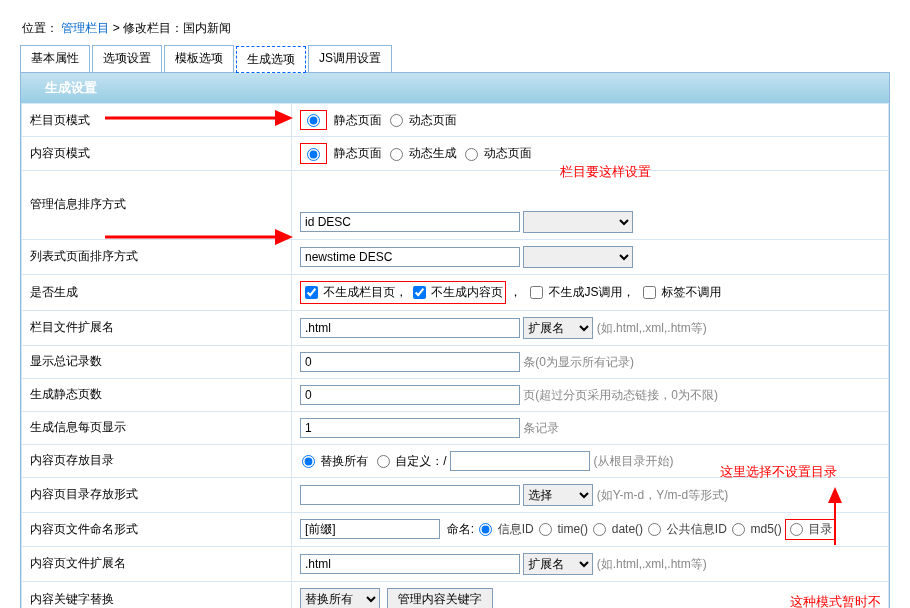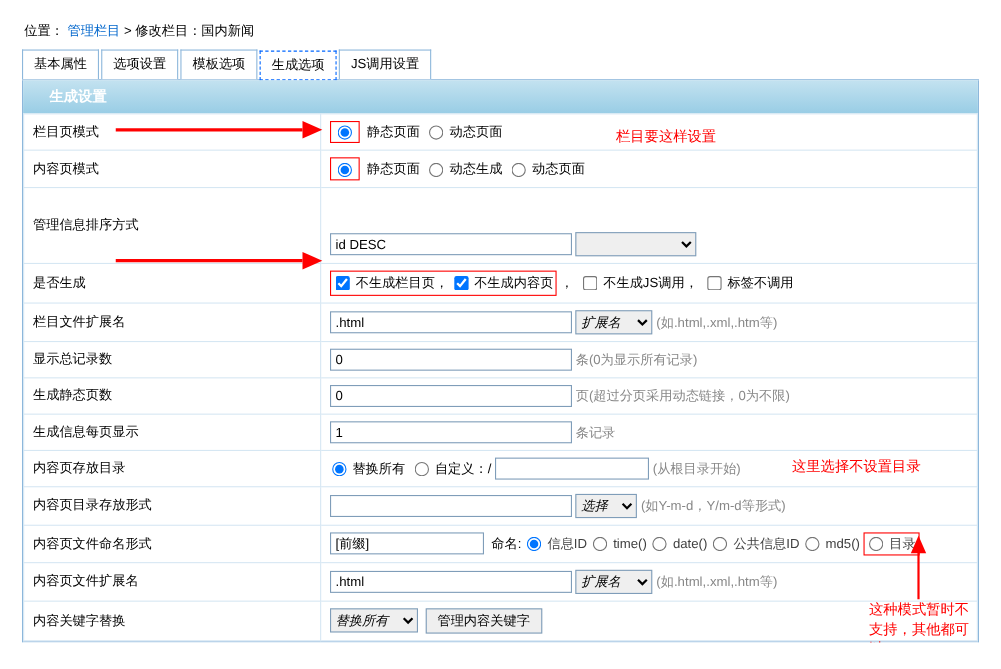--- a/index.html
+++ b/index.html
@@ -10,27 +10,27 @@
 .tabs { display: flex; border-bottom: 1px solid #8db7db; margin-bottom: 0; }
 .tab { border: 1px solid #8db7db; border-bottom: none; padding: 4px 10px; margin-right: 2px; font-size: 12px; cursor: pointer; background: #fff; color: #000; }
 .tab.active { position: relative; top: 1px; background: #fff; border-top: 1px solid #8db7db; }
 .tab.active-highlight { border: 1px dashed #0066ff; }
 .panel { border: 1px solid #8db7db; border-top: none; }
 .panel-header { background: #b7ddee; background: linear-gradient(#c3e2f0, #99cde5); color: #fff; font-weight: bold; padding: 6px 24px; font-size: 13px; }
 .form-table { width: 100%; border-collapse: collapse; }
 .form-table td { border: 1px solid #d6e7f3; padding: 6px 8px; vertical-align: middle; font-size: 12px; }
 .form-table td.label-cell { width: 270px; color: #000; }
 .form-table input[type="text"] { border: 1px solid #7f9db9; padding: 2px 4px; font-size: 12px; height: 20px; }
-.form-table select { border: 1px solid #7f9db9; font-size: 12px; height: 22px; background: #efefef; font-style: italic; }
+.form-table select { border: 1px solid #7f9db9; font-size: 12px; height: 22px; background: #efefef; }
 .form-table input[type="radio"], .form-table input[type="checkbox"] { margin: 0 2px; vertical-align: middle; }
 .hint { color: #888; }
 .link { color: #404040; text-decoration: none; }
 .btn { border: 1px solid #7f9db9; background: #efefef; padding: 2px 10px; font-size: 12px; cursor: pointer; }
 .red-box { border: 1px solid #ff0000; }
-.annotation-red { position: absolute; color: #ff0000; font-size: 13px; pointer-events: none; }
+.annotation-red { position: absolute; color: #ff0000; font-size: 13px; pointer-events: none; margin-top: 48px; }
 .arrow-red { position: absolute; pointer-events: none; }
 .rel { position: relative; }
 </style>
 </head>
 <body>
 
 <div class="container rel">
 
   <div class="breadcrumb">
     <span>位置：</span>
@@ -79,20 +79,27 @@
       </tr>
 
       <tr>
         <td class="label-cell">管理信息排序方式</td>
         <td>
           <input type="text" style="width: 220px; margin-top: 35px;" value="id DESC">
           <select style="width:110px"><option></option></select>
         </td>
       </tr>
 
+      <tr>
+        <td class="label-cell">列表式页面排序方式</td>
+        <td>
+          <input type="text" style="width: 220px;" value="newstime DESC">
+          <select style="width:110px"><option></option></select>
+        </td>
+      </tr>
 
       <tr>
         <td class="label-cell">是否生成</td>
         <td>
           <span class="red-box" style="display:inline-block; padding:2px;">
             <input type="checkbox" checked="" style="">
             <span>不生成栏目页，</span>
             <input type="checkbox" checked="" style="">
             <span>不生成内容页</span>
           </span>
@@ -147,21 +154,21 @@
           <span>自定义：/</span>
           <input type="text" style="width: 140px;">
           <span class="hint">(从根目录开始)</span>
         </td>
       </tr>
 
       <tr class="red-box">
         <td class="label-cell">内容页目录存放形式</td>
         <td>
           <input type="text" style="width: 220px;">
-          <select style="width:56px"><option>选择</option></select>
+          <select style="width:70px"><option>选择</option></select>
           <span class="hint">(如Y-m-d，Y/m-d等形式)</span>
         </td>
       </tr>
 
       <tr>
         <td class="label-cell">内容页文件命名形式</td>
         <td style="white-space:nowrap">
           <input type="text" style="width: 140px;" value="[前缀]">
           &nbsp;<span>命名:</span>
           <input type="radio" checked="" style=""> <a class="link" href="#">信息ID</a>

